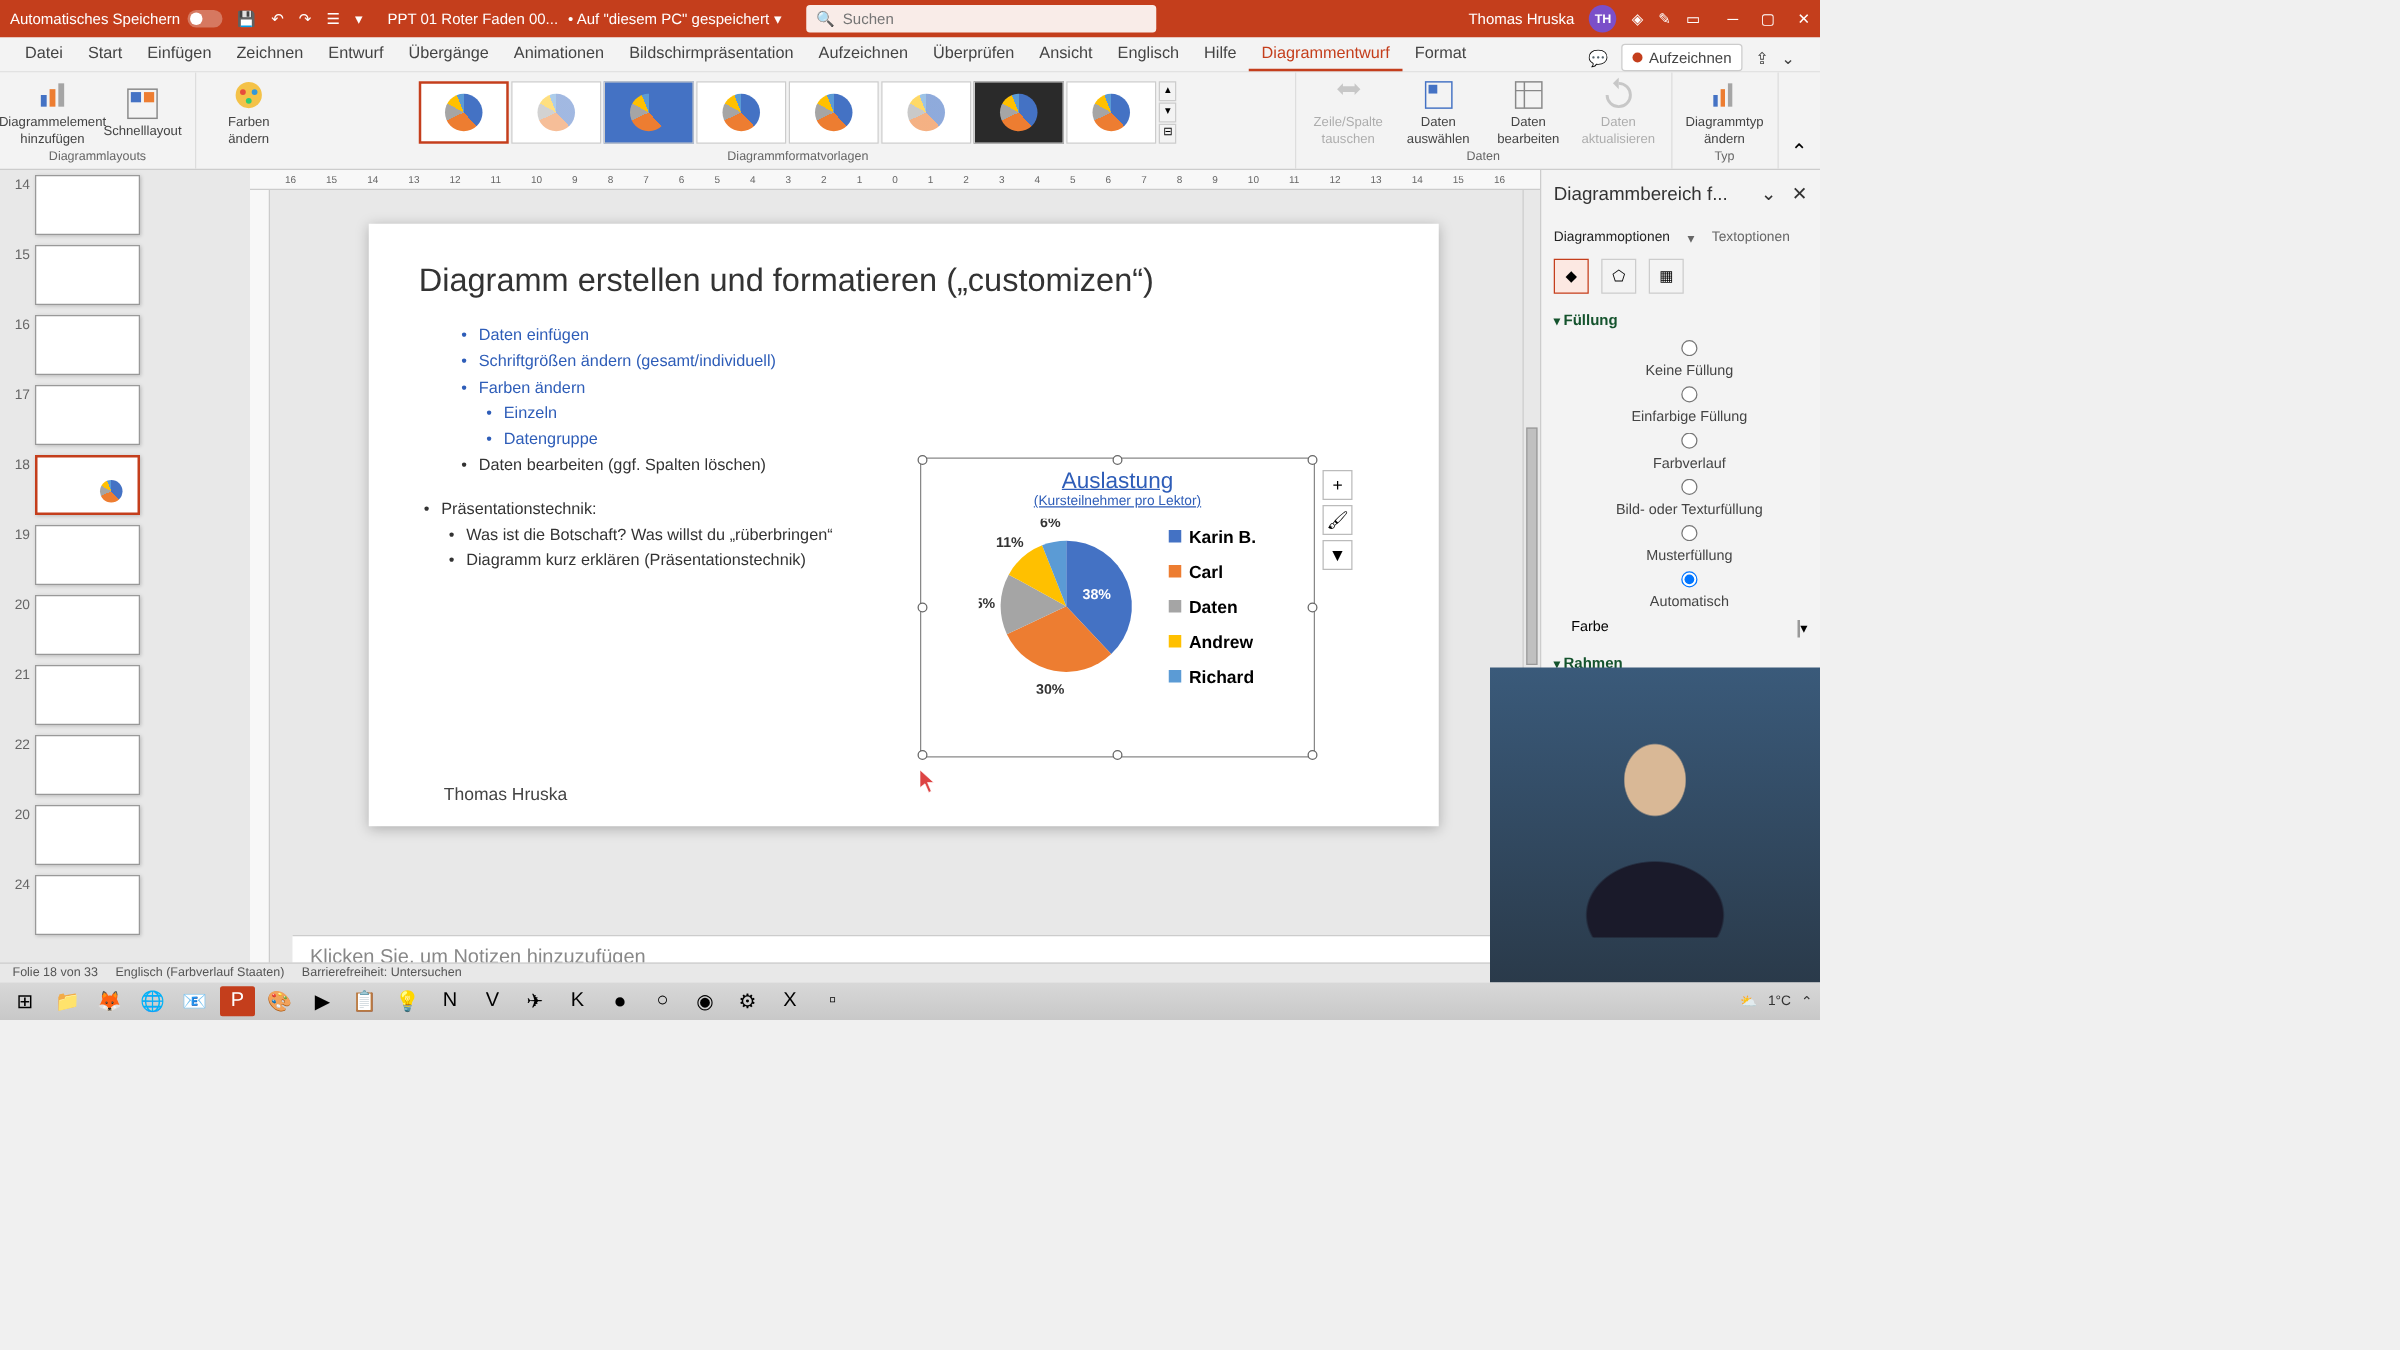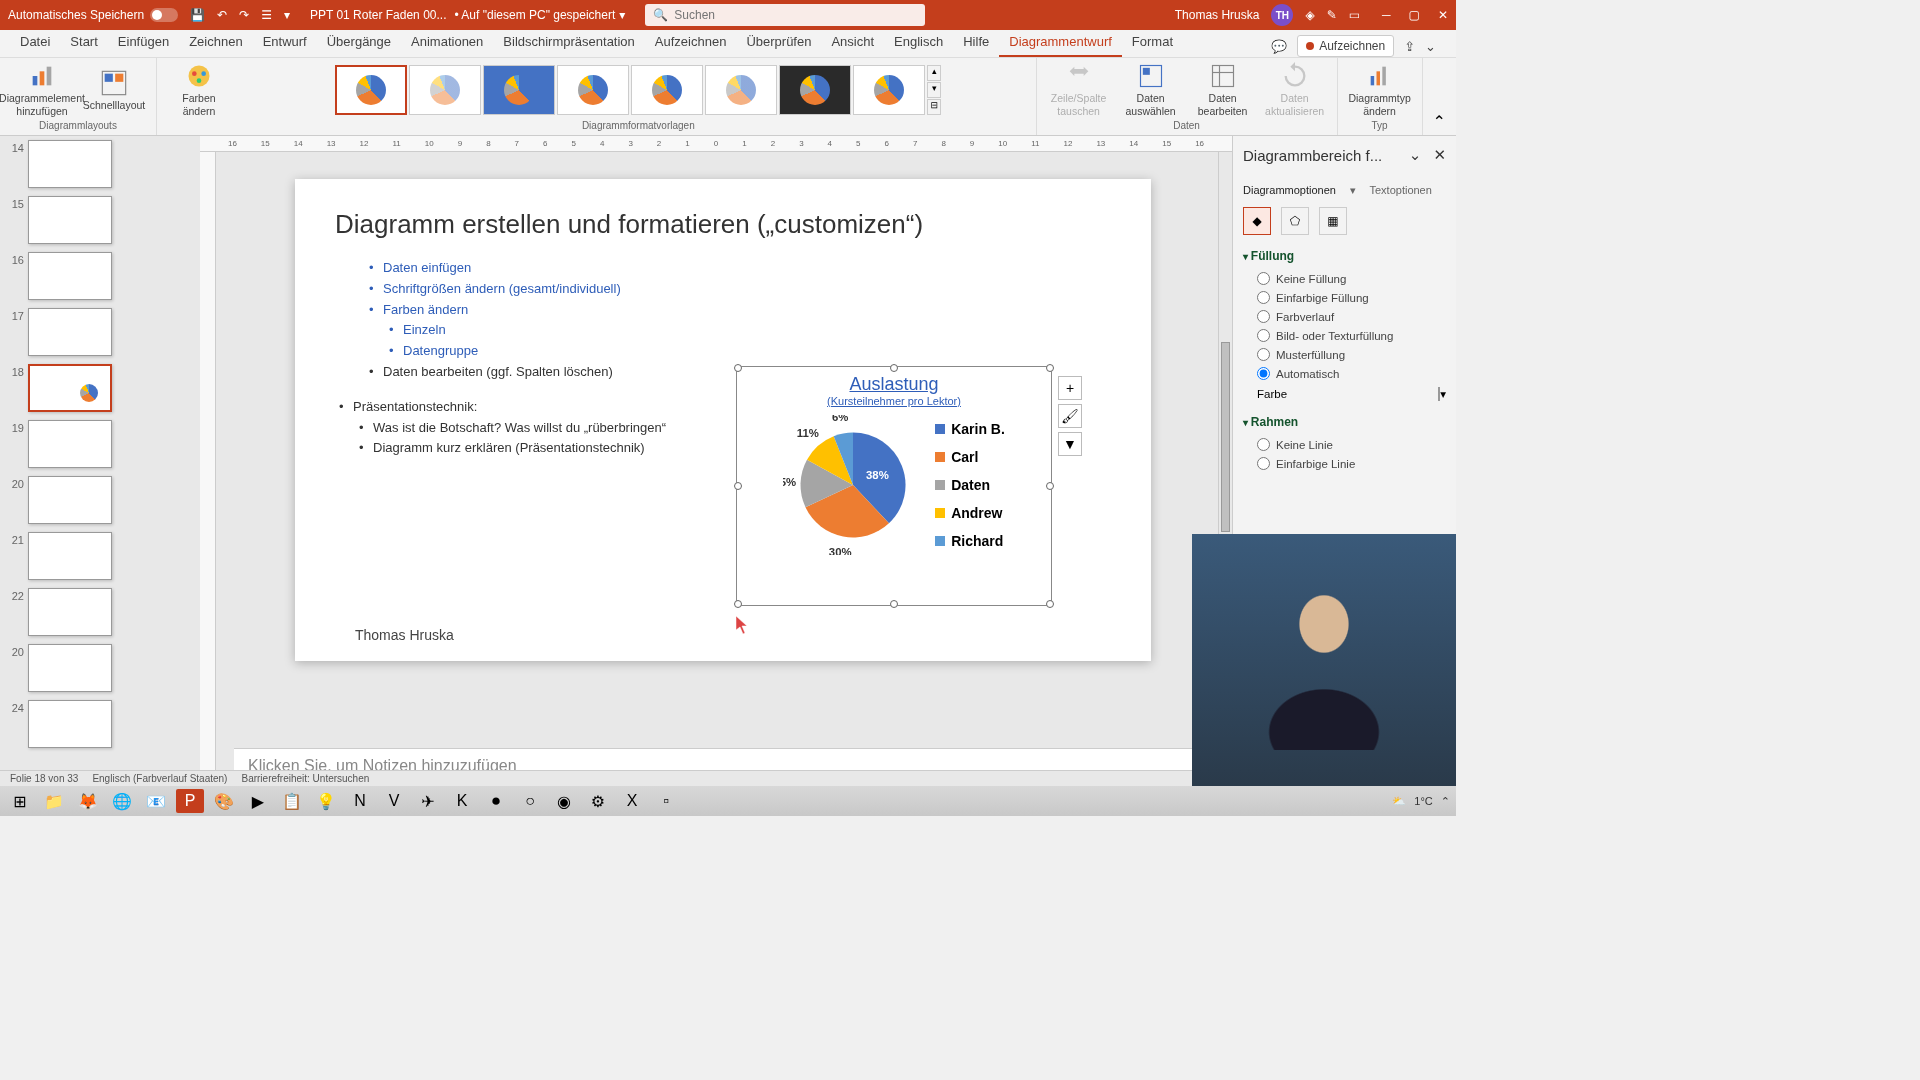--- a/index.html
+++ b/index.html
@@ -88,21 +88,21 @@
 .formatpane { width: 224px; background: #f3f3f3; border-left: 1px solid #ccc; padding: 10px; font-size: 12px; position: relative; }
 .formatpane .title { font-size: 15px; color: #333; margin-bottom: 20px; display: flex; align-items: center; justify-content: space-between; }
 .formatpane .opttabs { display: flex; gap: 14px; font-size: 11px; color: #666; margin-bottom: 10px; }
 .formatpane .opttabs .active { color: #222; font-weight: 500; }
 .formatpane .iconrow { display: flex; gap: 10px; margin-bottom: 14px; }
 .formatpane .iconrow .ic { width: 28px; height: 28px; border: 1px solid #ccc; display: flex; align-items: center; justify-content: center; cursor: pointer; }
 .formatpane .iconrow .ic.active { border: 1px solid #c43e1c; background: #fce8e2; }
 .formatpane .section { margin-bottom: 10px; }
 .formatpane .section .header { font-weight: 600; font-size: 12px; color: #14532d; cursor: pointer; margin-bottom: 6px; }
 .formatpane .section .header::before { content: '▾ '; font-size: 10px; }
-.formatpane .radio { display: flex; align-items: center; gap: 6px; padding: 3px 0 3px 14px; font-size: 11.5px; color: #444; cursor: pointer; }
+.formatpane .radio { display: flex; align-items: center; gap: 6px; padding: 3px 0 3px 14px; font-size: 11.5px; color: #444; cursor: pointer; flex-direction: column; }
 .formatpane .radio input { margin: 0; }
 .formatpane .colorrow { display: flex; align-items: center; justify-content: space-between; padding: 4px 0 4px 14px; font-size: 11.5px; }
 .formatpane .colorrow .well { width: 30px; height: 18px; border: 1px solid #999; background: linear-gradient(45deg, #4472c4, #ed7d31); }
 
 
 .webcam { position: absolute; right: 0; bottom: 30px; width: 264px; height: 252px; background: linear-gradient(180deg, #3a5a7a 0%, #2a3a4a 100%); z-index: 100; display:flex; align-items:center; justify-content:center; }
 .webcam .person { width: 140px; height: 180px; background: radial-gradient(ellipse 60px 70px at 50% 30%, #d9b896 0%, #d9b896 40%, transparent 42%), radial-gradient(ellipse 90px 70px at 50% 90%, #1a1a2a 0%, #1a1a2a 60%, transparent 62%); }
 
 
 .statusbar { position: absolute; bottom: 0; left: 0; right: 0; height: 16px; background: #e8e8e8; border-top: 1px solid #ccc; display: flex; align-items: center; font-size: 10px; color: #555; padding: 0 10px; gap: 14px; }

